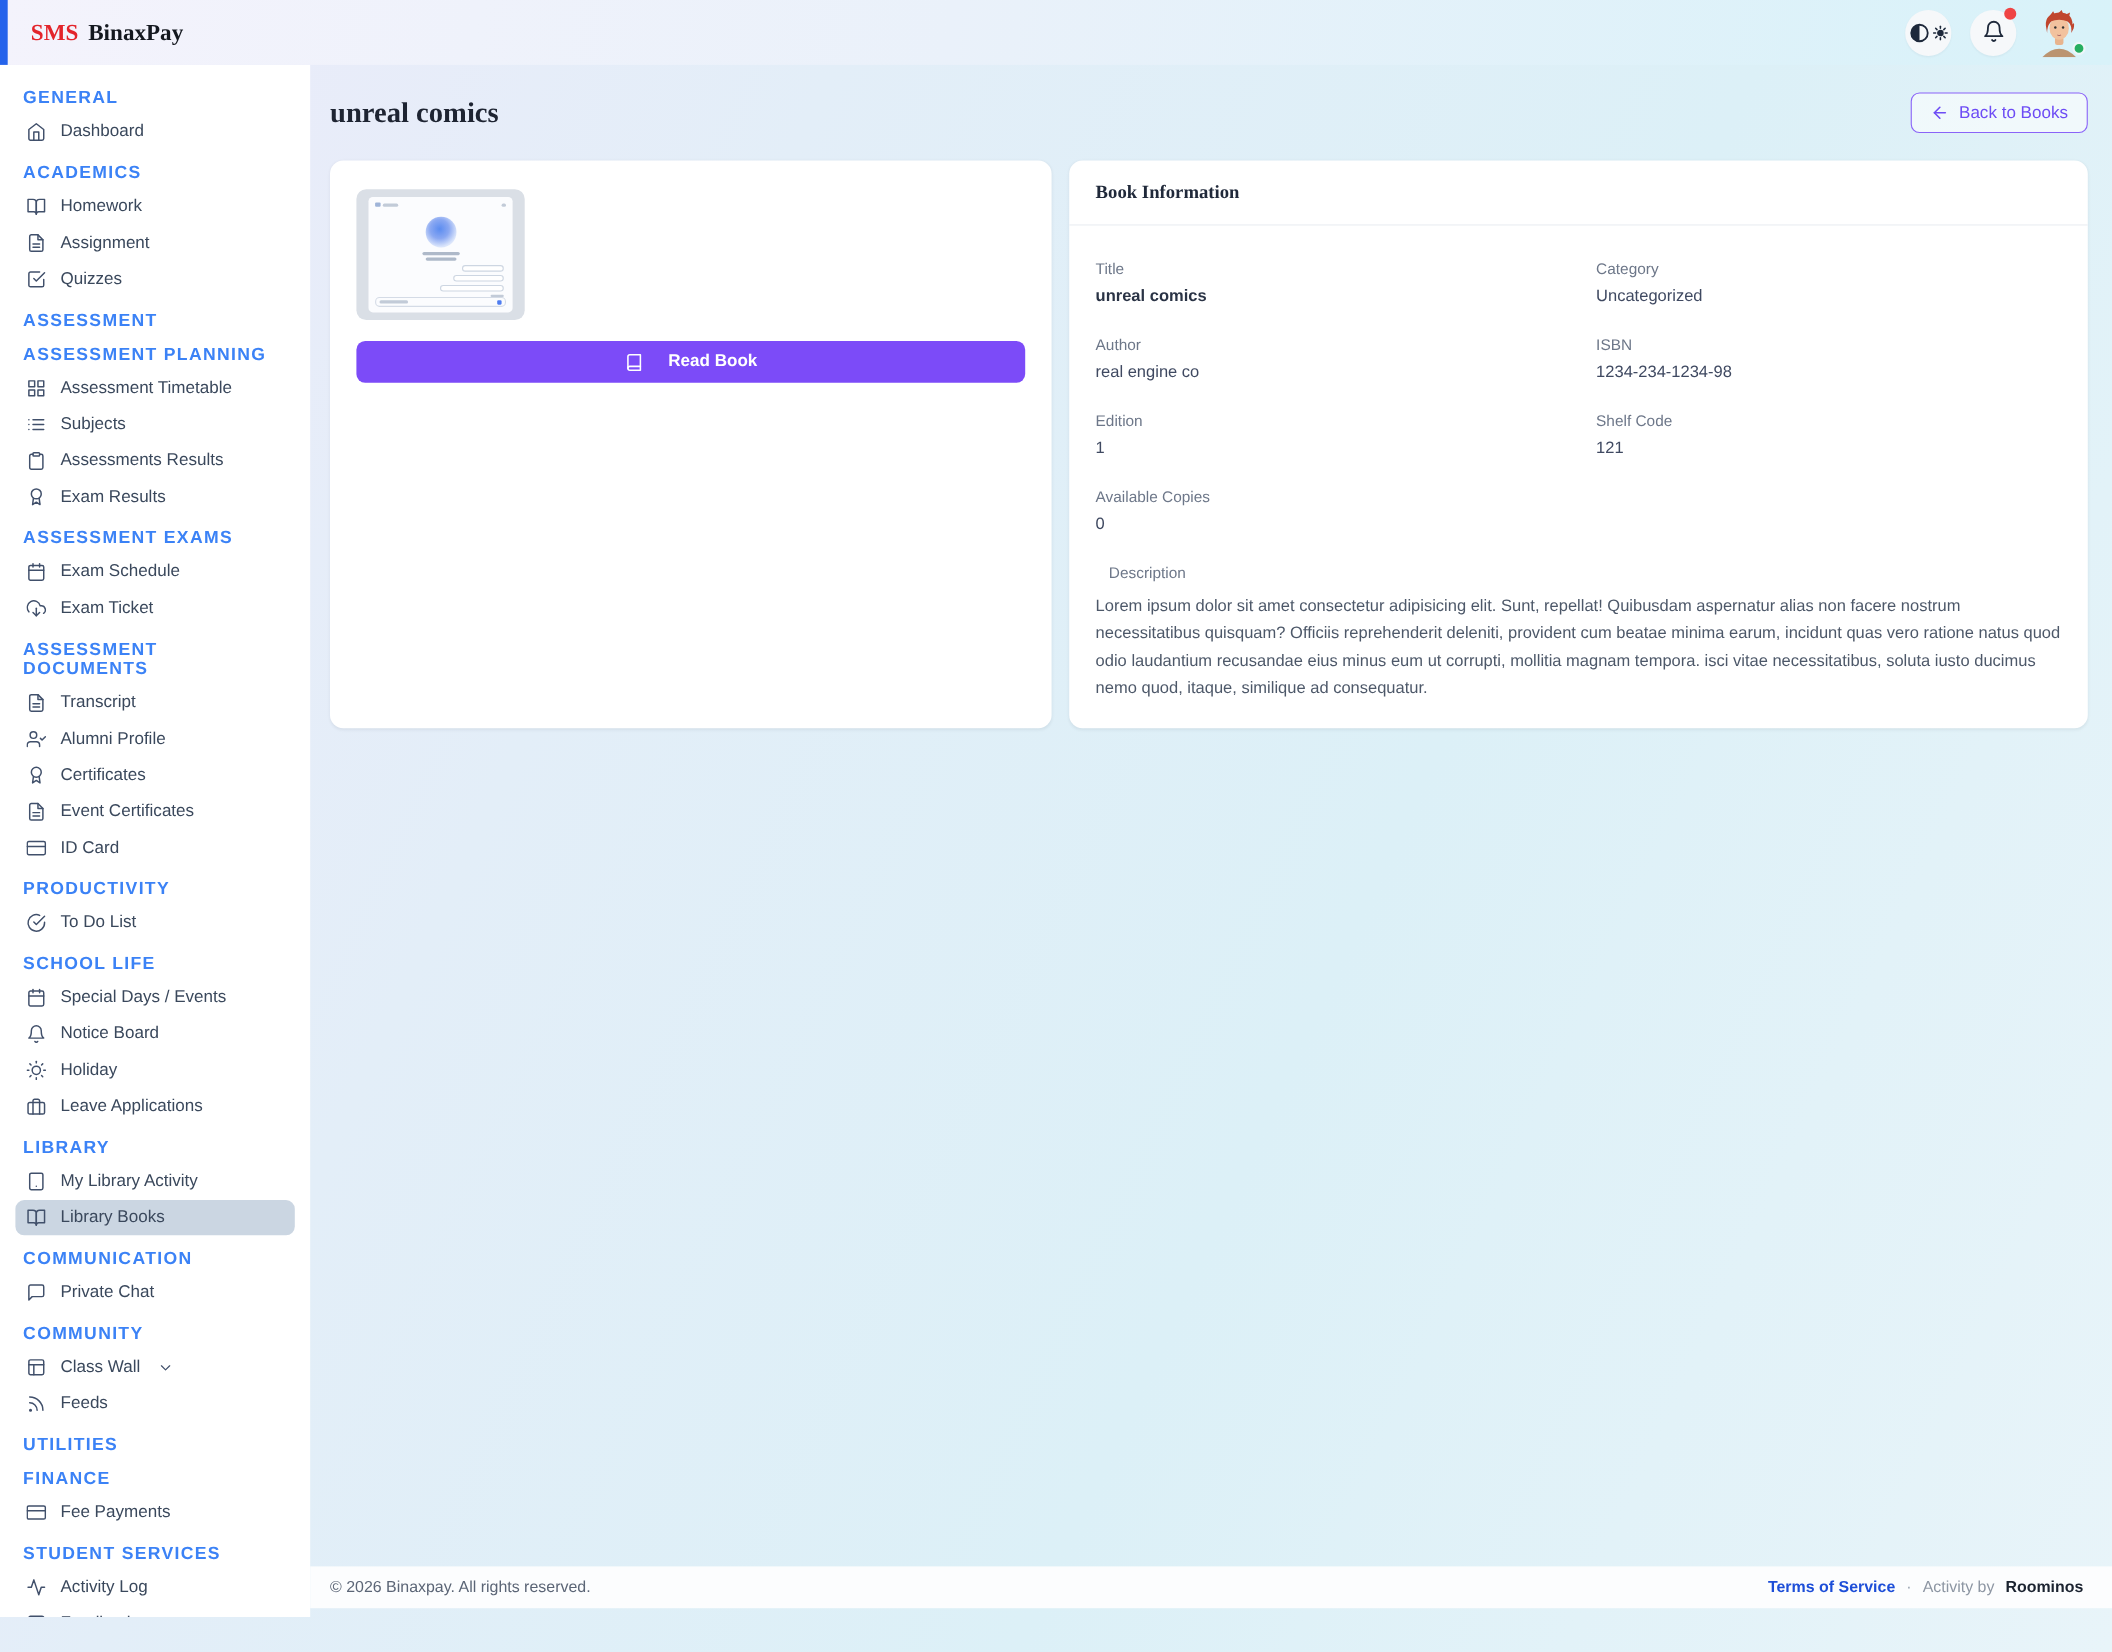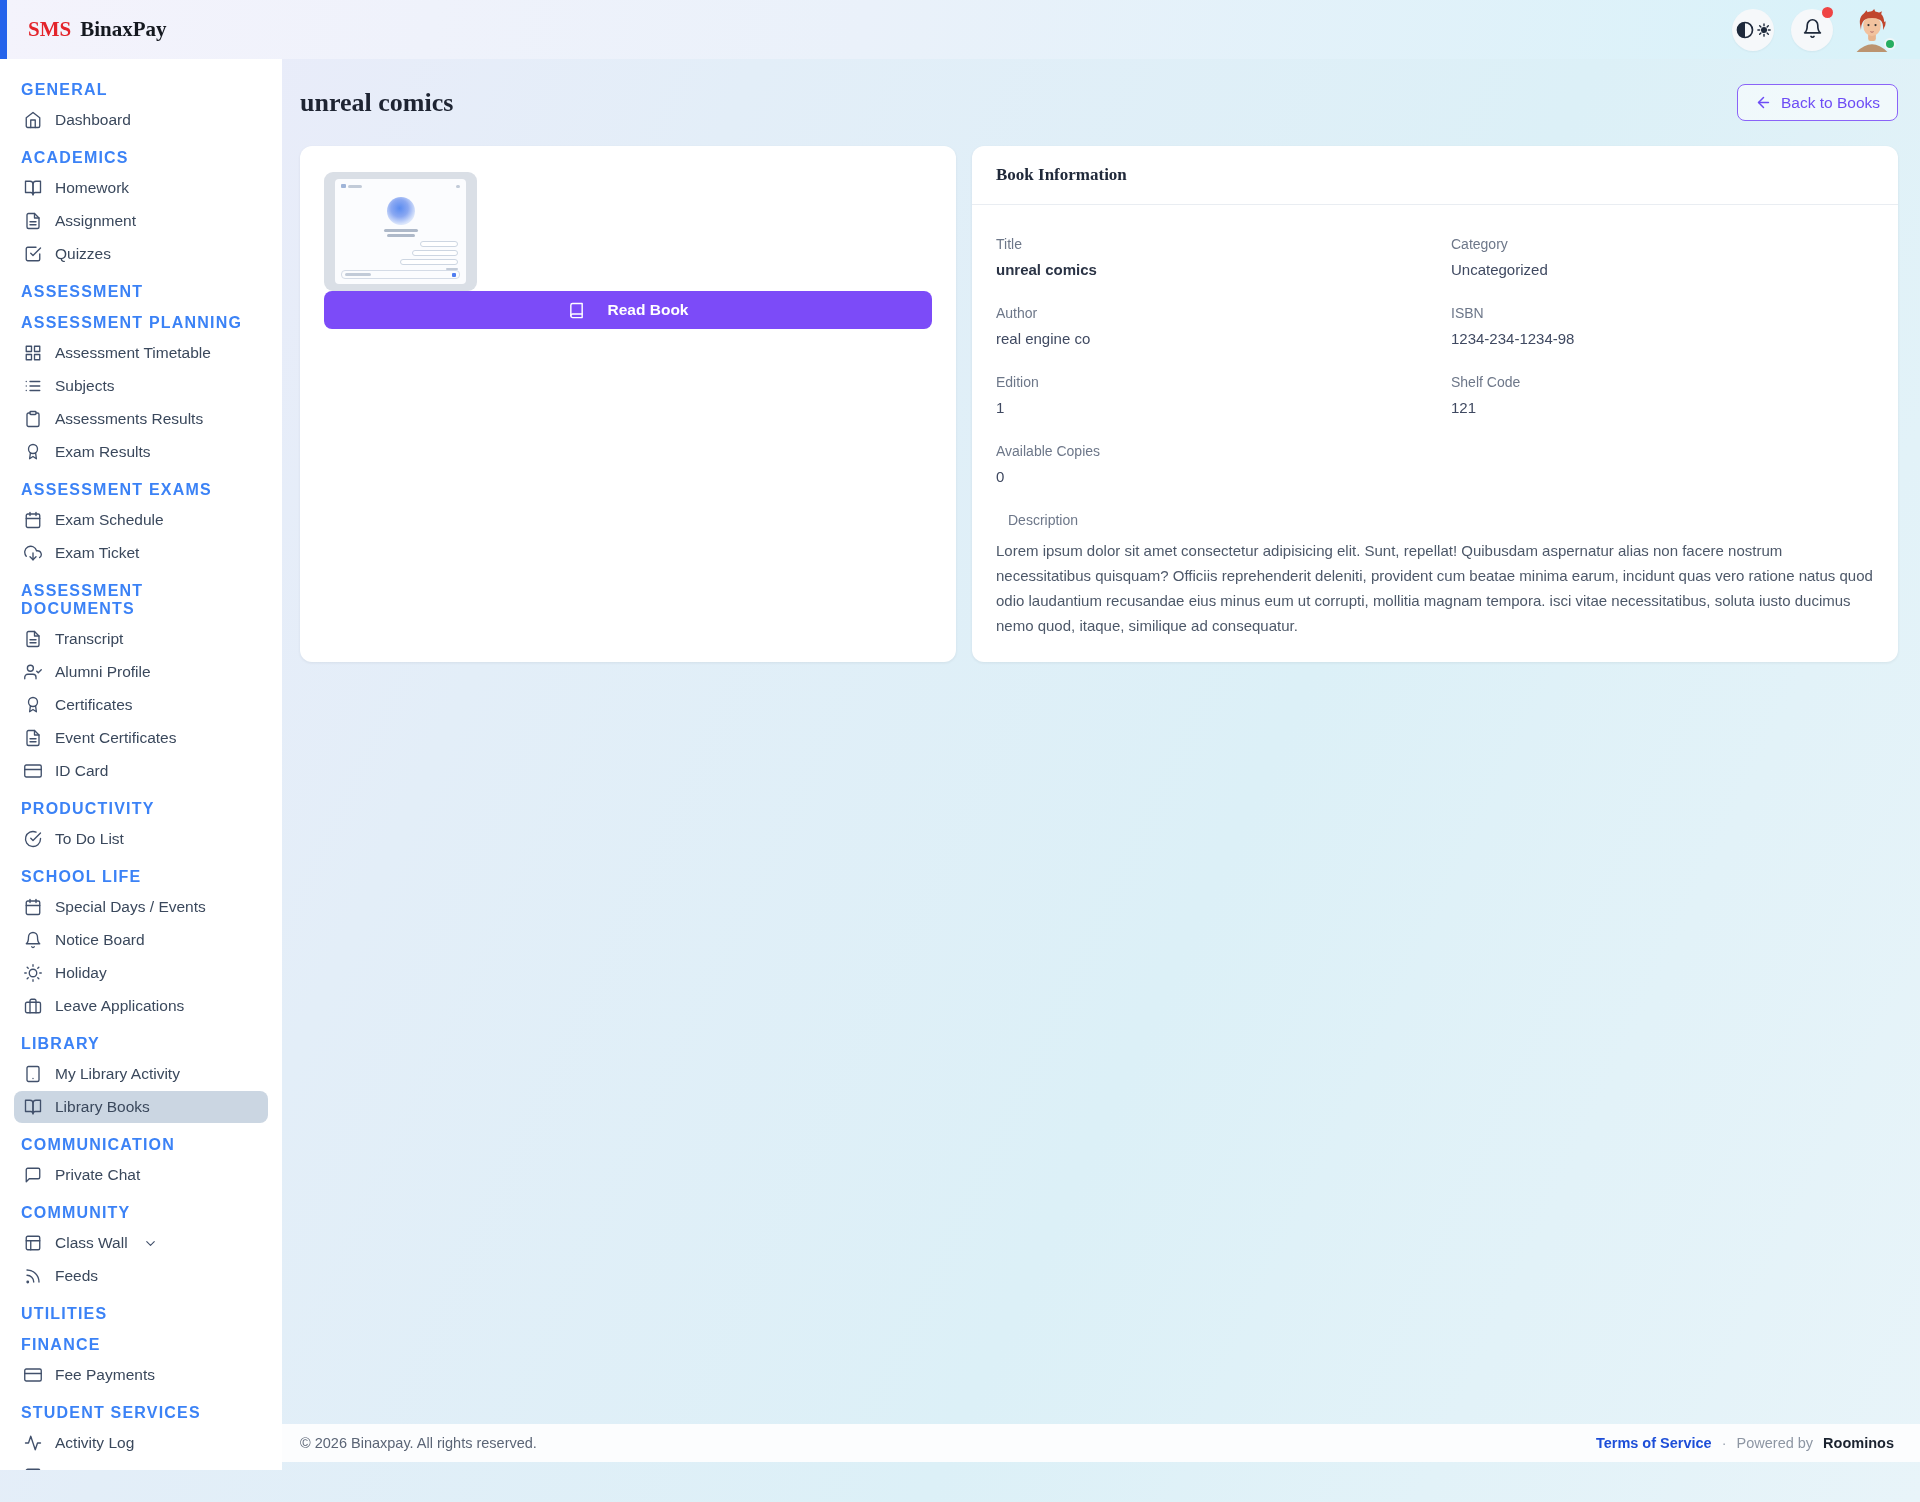--- a/index.html
+++ b/index.html
@@ -66,21 +66,21 @@
   .t-bar { height:3px; background:#c2cbd8; border-radius:2px; }
   .t-blob { width:28px; height:28px; border-radius:50%; margin:9px auto 4px auto;
     background:radial-gradient(circle at 45% 40%, #5b8cf0 0%, #8aa8f2 38%, #d9e4fb 70%, #f3f6fe 100%);
     filter:blur(.4px); }
   .t-lines { display:flex; flex-direction:column; align-items:center; gap:2px; margin-bottom:4px; }
   .t-chips { display:flex; flex-direction:column; align-items:flex-end; gap:3px; margin-right:2px; }
   .t-chip { height:6px; border:1px solid #cdd6e2; border-radius:3px; background:#fff; }
   .t-input { margin-top:auto; height:9px; border:1px solid #d4dbe6; border-radius:4px;
     display:flex; align-items:center; justify-content:space-between; padding:0 3px; }
   .t-send { width:4px; height:4px; background:#4f7df0; border-radius:1px; }
-  .read-btn { width:100%; height:38px; border:none; border-radius:8px;
+  .read-btn { margin-top:19px; width:100%; height:38px; border:none; border-radius:8px;
     background:#7c4bf8; color:#ffffff; font-size:15.5px; font-weight:700; font-family:inherit;
     display:flex; align-items:center; justify-content:center; gap:23px; cursor:pointer; }
   .read-btn svg { width:17px; height:17px; }
   
   .panel-head { padding:19px 24px; border-bottom:1px solid #e9edf2;
     font-family:"Liberation Serif","DejaVu Serif",serif; font-weight:700; font-size:17px; color:#20293a; }
   .panel-body { padding:31px 24px 24px 24px; }
   .fields-grid { display:grid; grid-template-columns:1fr 1fr; column-gap:32px; }
   .field { margin-bottom:27px; }
   .field .flabel { font-size:14px; color:#6d7789; }
@@ -492,16 +492,16 @@
       </div>
     </div>
   </div>
 </div>
 
 <div class="footer">
   <span class="foot-left">© 2026 Binaxpay. All rights reserved.</span>
   <span class="foot-right">
     <a class="foot-terms">Terms of Service</a>
     <span class="foot-sep">·</span>
-    <span class="foot-powered">Powered by</span>
+    <span class="foot-powered">Activity by</span>
     <span class="foot-brand">Roominos</span>
   </span>
 </div>
 
 </body></html>

